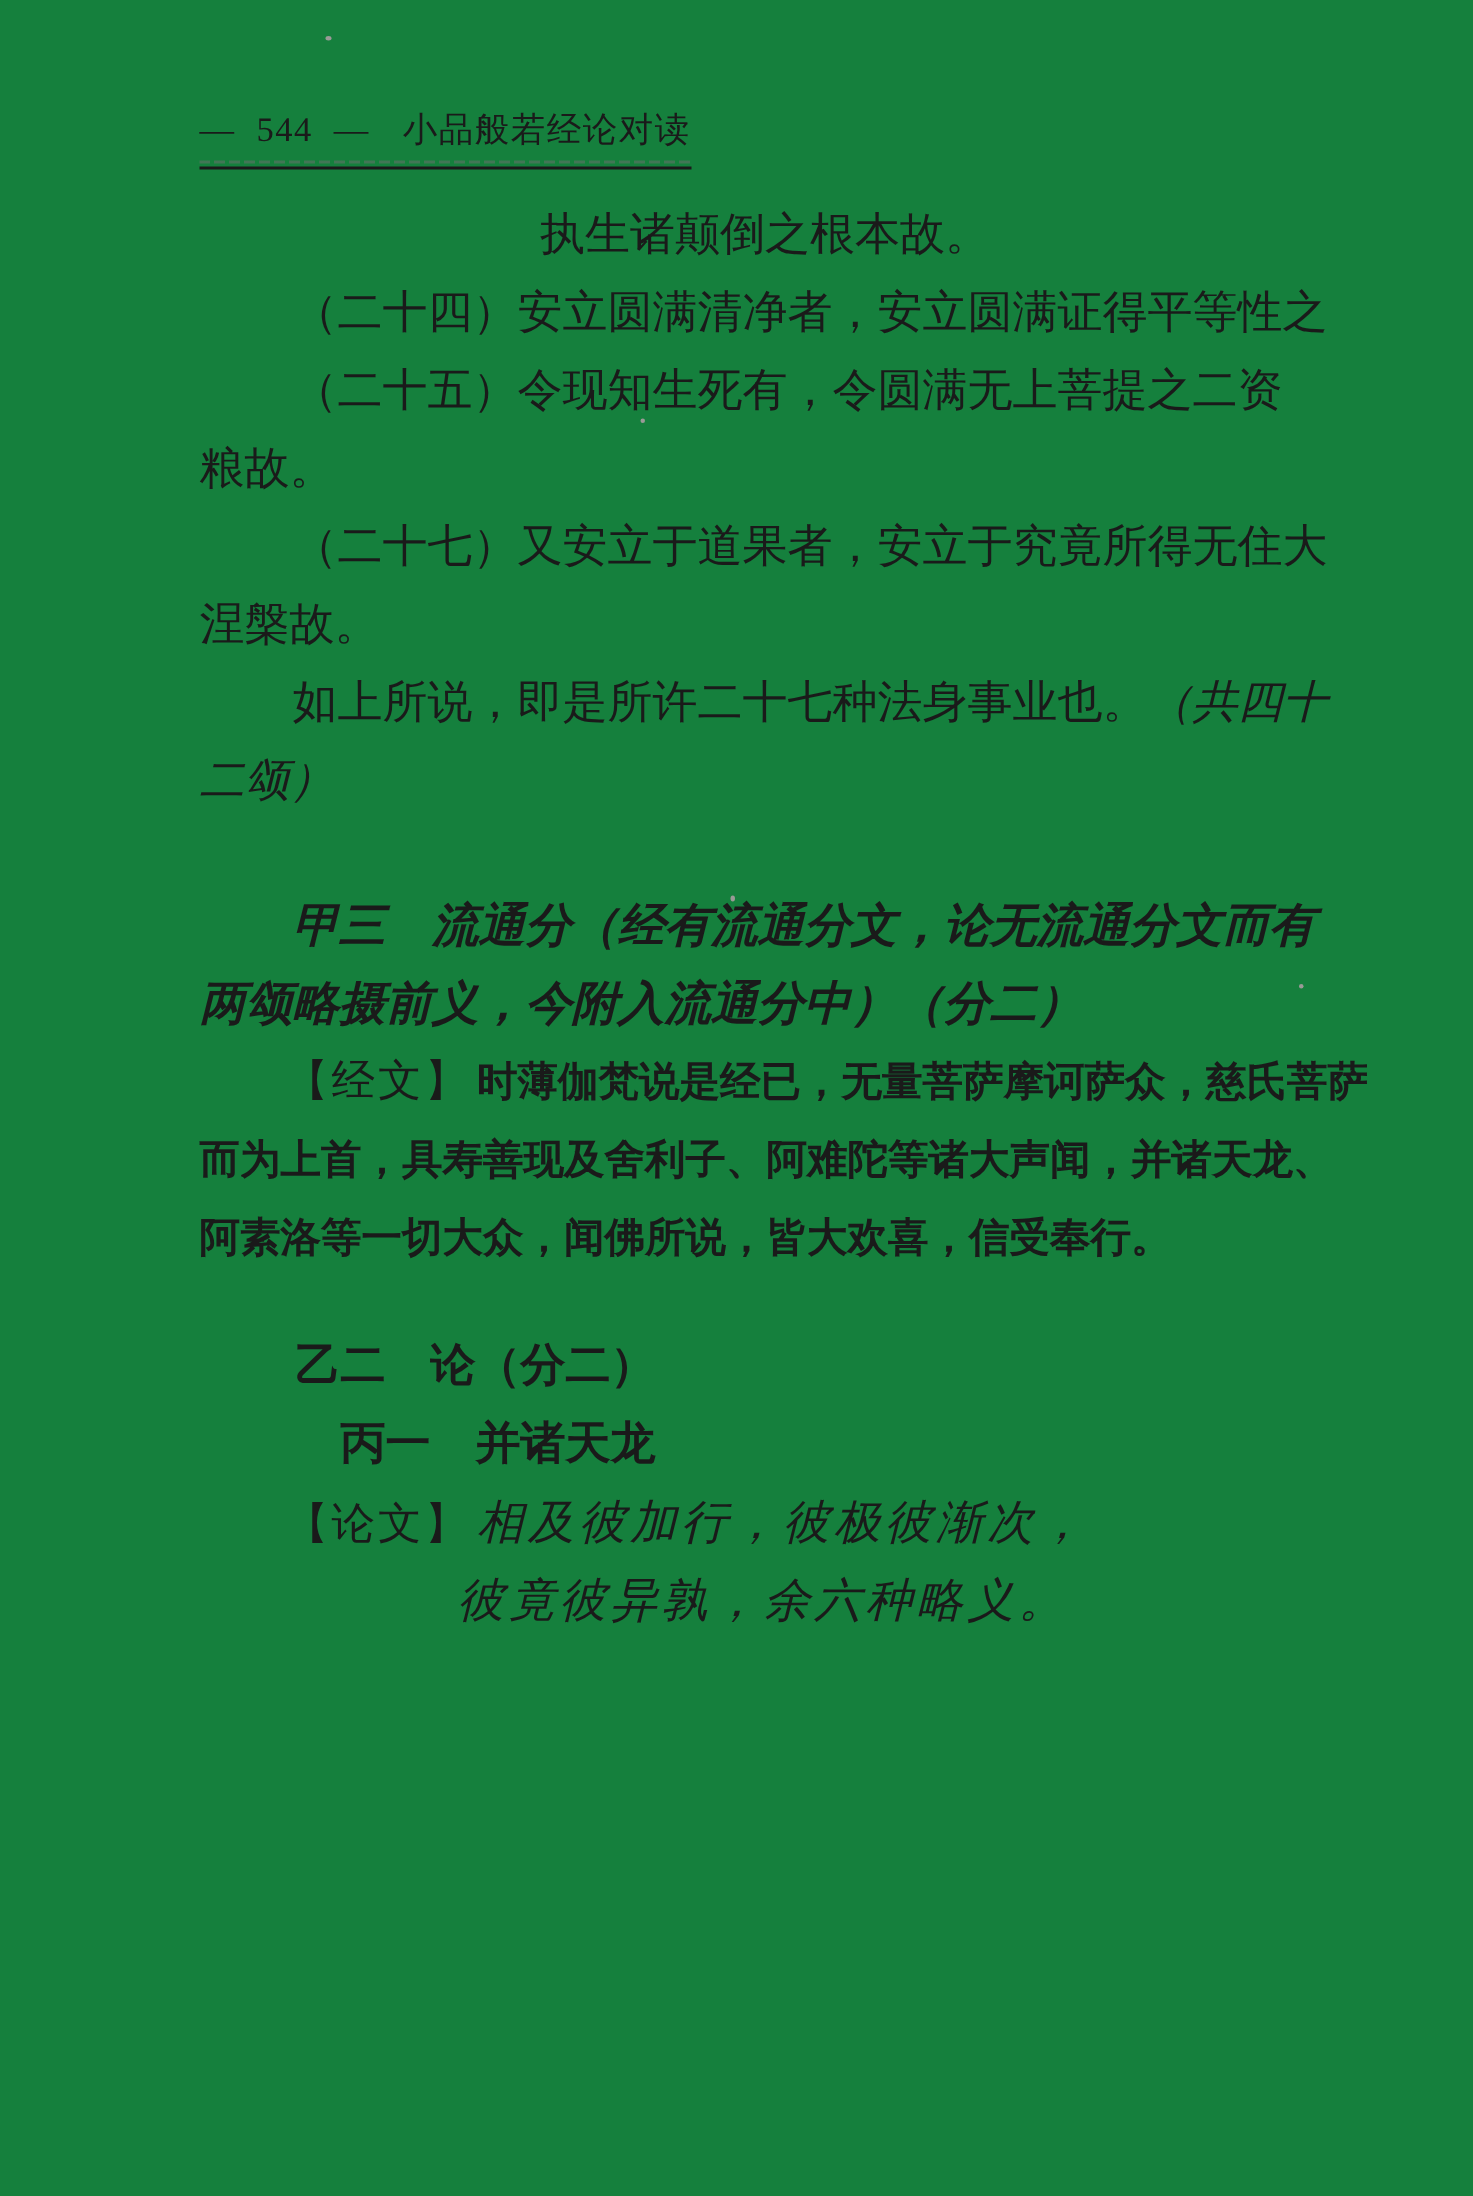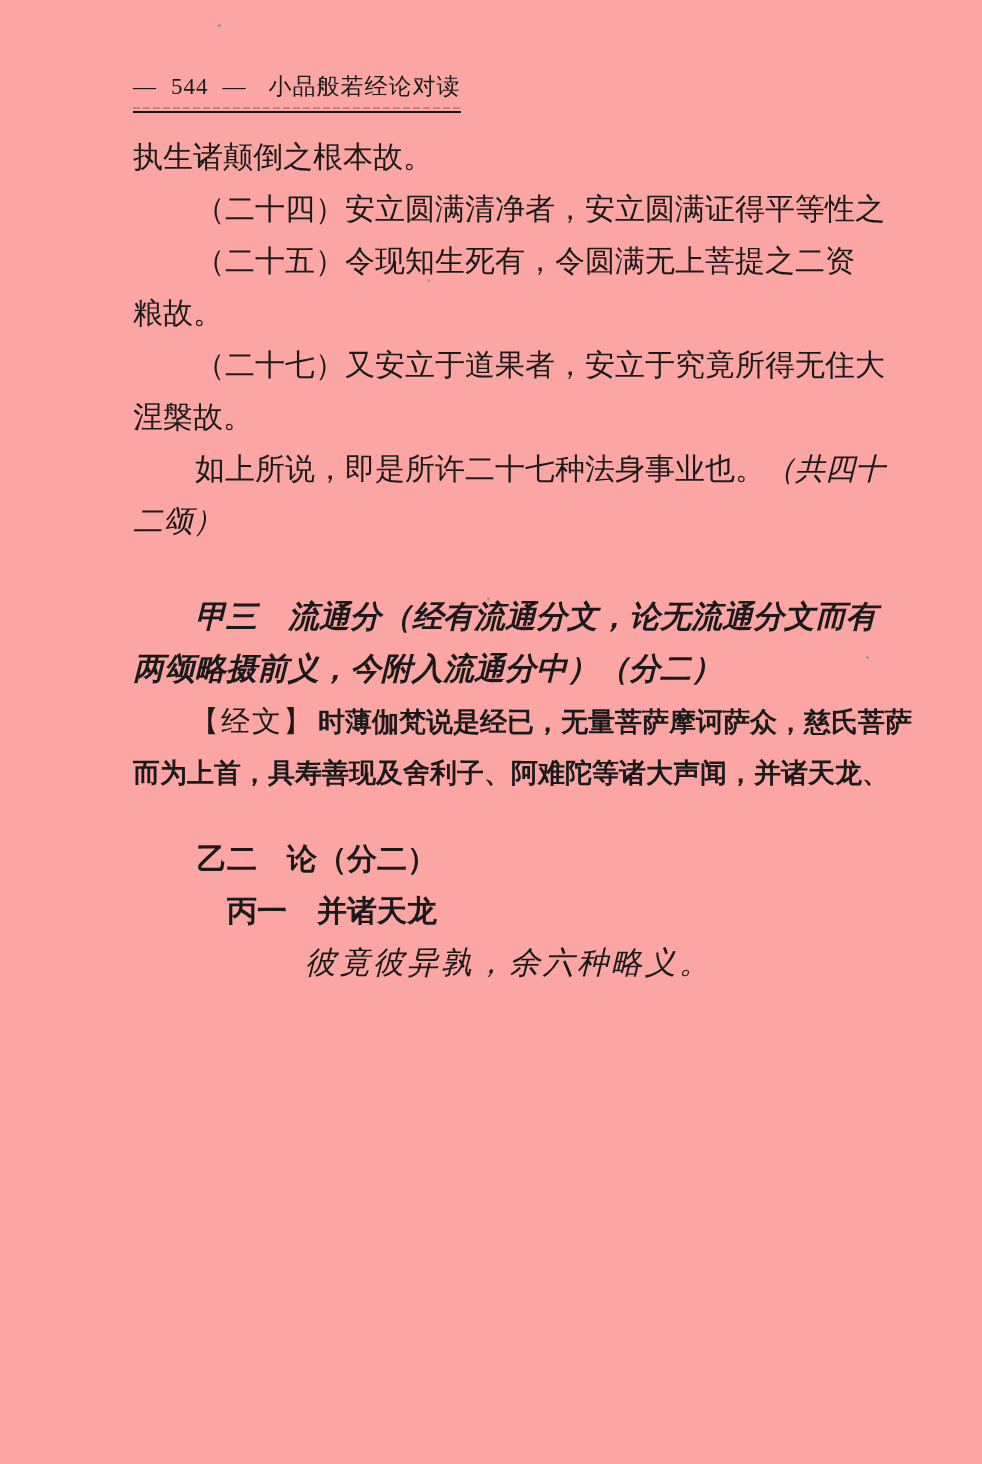--- a/index.html
+++ b/index.html
@@ -1,20 +1,20 @@
 <!DOCTYPE html>
 <html><head>
 <meta charset="utf-8">
 <style>
   html,body { margin:0; padding:0; background:#e8e8e6; }
   .page {
     position:relative;
     width:982px; height:1464px;
     margin:0 auto;
-    background:#fca5a5;
+    background:#15803d;
     color:#1a1a1a;
     box-sizing:border-box;
     padding:73px 95px 0 133px;
     overflow:hidden;
     font-family:"Liberation Serif","DejaVu Serif",serif;
   }
 
   
   .running-head { display:inline-block; }
   .head-text { font-size:23px; line-height:28px; white-space:nowrap; letter-spacing:1px; }
@@ -22,21 +22,21 @@
   .head-dash2 { margin-right:22px; }
   .rule-noise {
     margin-top:6px; height:2px; opacity:.5;
     background:repeating-linear-gradient(90deg,#6e6e6e 0 7px, transparent 7px 10px);
   }
   .rule-main { margin-top:2px; height:2px; background:#1a1a1a; }
 
   
   .bl { font-size:30px; height:52px; line-height:52px; white-space:nowrap; }
   .ind { padding-left:62px; }
-  .first-block { margin-top:18px; }
+  .first-block { margin-top:18px;text-align:center; }
   .kai { font-style:italic; }
 
   
   .jia { font-weight:bold; font-style:italic; font-size:31px; height:52px; line-height:52px; white-space:nowrap; }
   .jia-l1 { margin-top:44px; padding-left:62px; }
   .yi1 { margin-top:4px; padding-left:90px; }
   .yi2 { margin-top:34px; padding-left:64px; }
   .bing1 { padding-left:94px; }
   .hd { font-weight:bold; font-size:30px; height:52px; line-height:52px; white-space:nowrap; }
 
@@ -86,26 +86,28 @@
 
   
   <div class="jia jia-l1">甲三　流通分（经有流通分文，论无流通分文而有</div>
   <div class="jia">两颂略摄前义，今附入流通分中）（分二）</div>
 
   
 
   
   <div class="sutra sutra-first"><span class="bracket-label">【经文】</span><span>时薄伽梵说是经已，无量菩萨摩诃萨众，慈氏菩萨</span></div>
   <div class="sutra">而为上首，具寿善现及舍利子、阿难陀等诸大声闻，并诸天龙、</div>
+  <div class="sutra">阿素洛等一切大众，闻佛所说，皆大欢喜，信受奉行。</div>
 
   
   <div class="hd yi2">乙二　论（分二）</div>
   <div class="hd bing1">丙一　并诸天龙</div>
 
   
+  <div class="lun lun-l1"><span class="bracket-label">【论文】</span><span class="verse">相及彼加行，彼极彼渐次，</span></div>
   <div class="lun lun-l2"><span class="verse">彼竟彼异孰，余六种略义。</span></div>
 
   
   <div class="speck speck-a"></div>
   <div class="speck speck-b"></div>
   <div class="speck speck-c"></div>
   <div class="speck speck-d"></div>
 
 </div>
 

